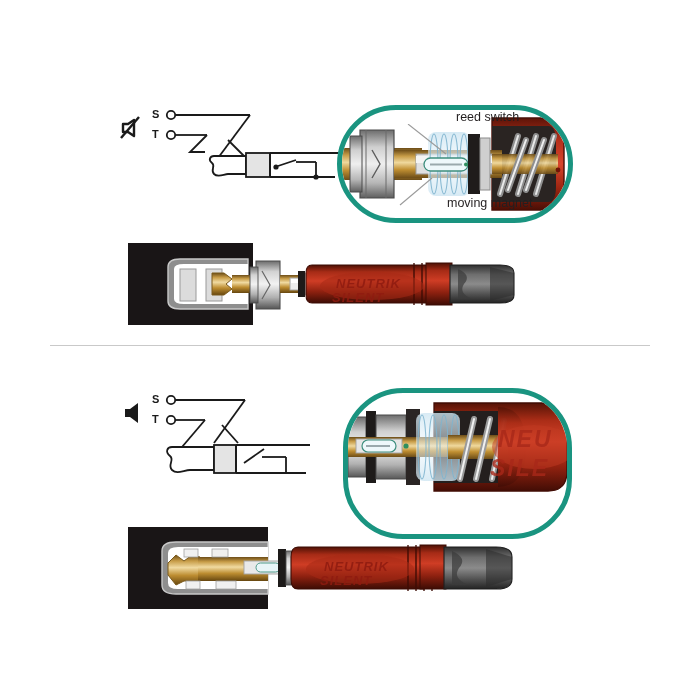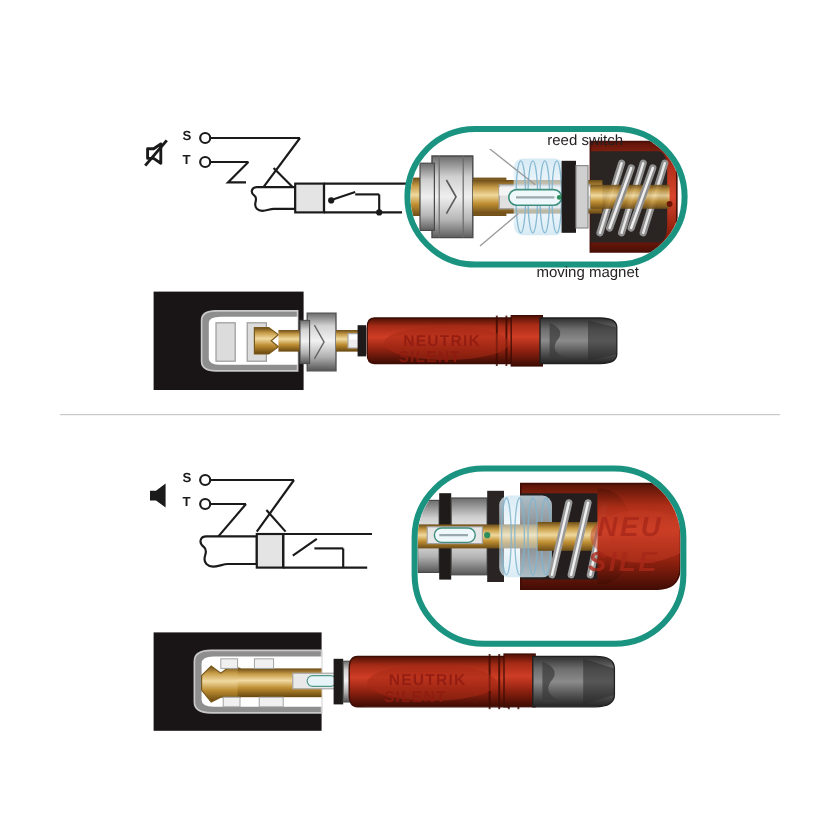--- a/index.html
+++ b/index.html
@@ -59,20 +59,21 @@
   .socket-block{
     position:absolute;
     background:#191516;
   }
 
   
   .brandtxt{
     position:absolute;
     font-family:"Liberation Sans", sans-serif;
     font-weight:bold;
+    font-style:italic;
     color:#8f1b10;
     letter-spacing:1px;
     white-space:nowrap;
     opacity:.85;
   }
   .brandtxt-big{
     position:absolute;
     font-family:"Liberation Sans", sans-serif;
     font-weight:bold;
     font-style:italic;
@@ -233,21 +234,21 @@
       </div>
     </div>
 
     <span class="callout-text" style="left:408px;top:110px;">reed switch</span>
     <span class="abs" style="left:400px;top:124px;">
       <svg width="60" height="32" viewBox="0 0 60 32">
         <line x1="8" y1="0" x2="46" y2="30" stroke="#9a9a9a" stroke-width="1.1"></line>
       </svg>
     </span>
 
-    <span class="callout-text" style="left:399px;top:220px;">moving magnet</span>
+    <span class="callout-text" style="left:399px;top:196px;">moving magnet</span>
     <span class="abs" style="left:396px;top:178px;">
       <svg width="60" height="30" viewBox="0 0 60 30">
         <line x1="36" y1="0" x2="4" y2="27" stroke="#9a9a9a" stroke-width="1.1"></line>
       </svg>
     </span>
 
     <div class="photo" style="left:128px;top:243px;width:420px;height:82px;">
 
       <div class="socket-block" style="left:0;top:0;width:125px;height:82px;"></div>
 

